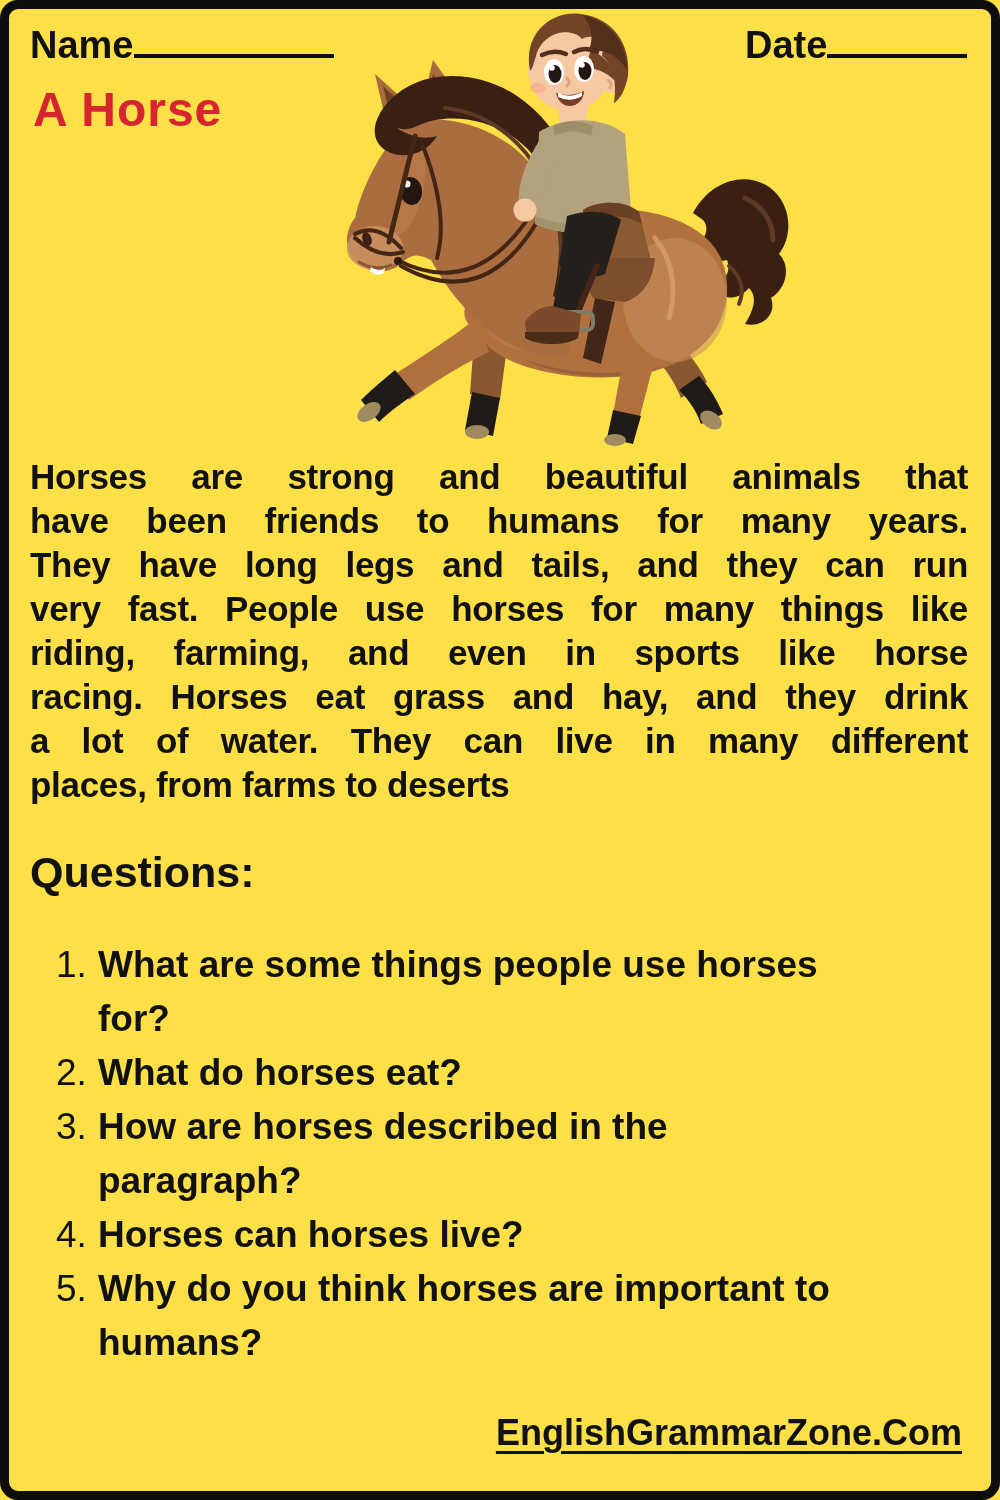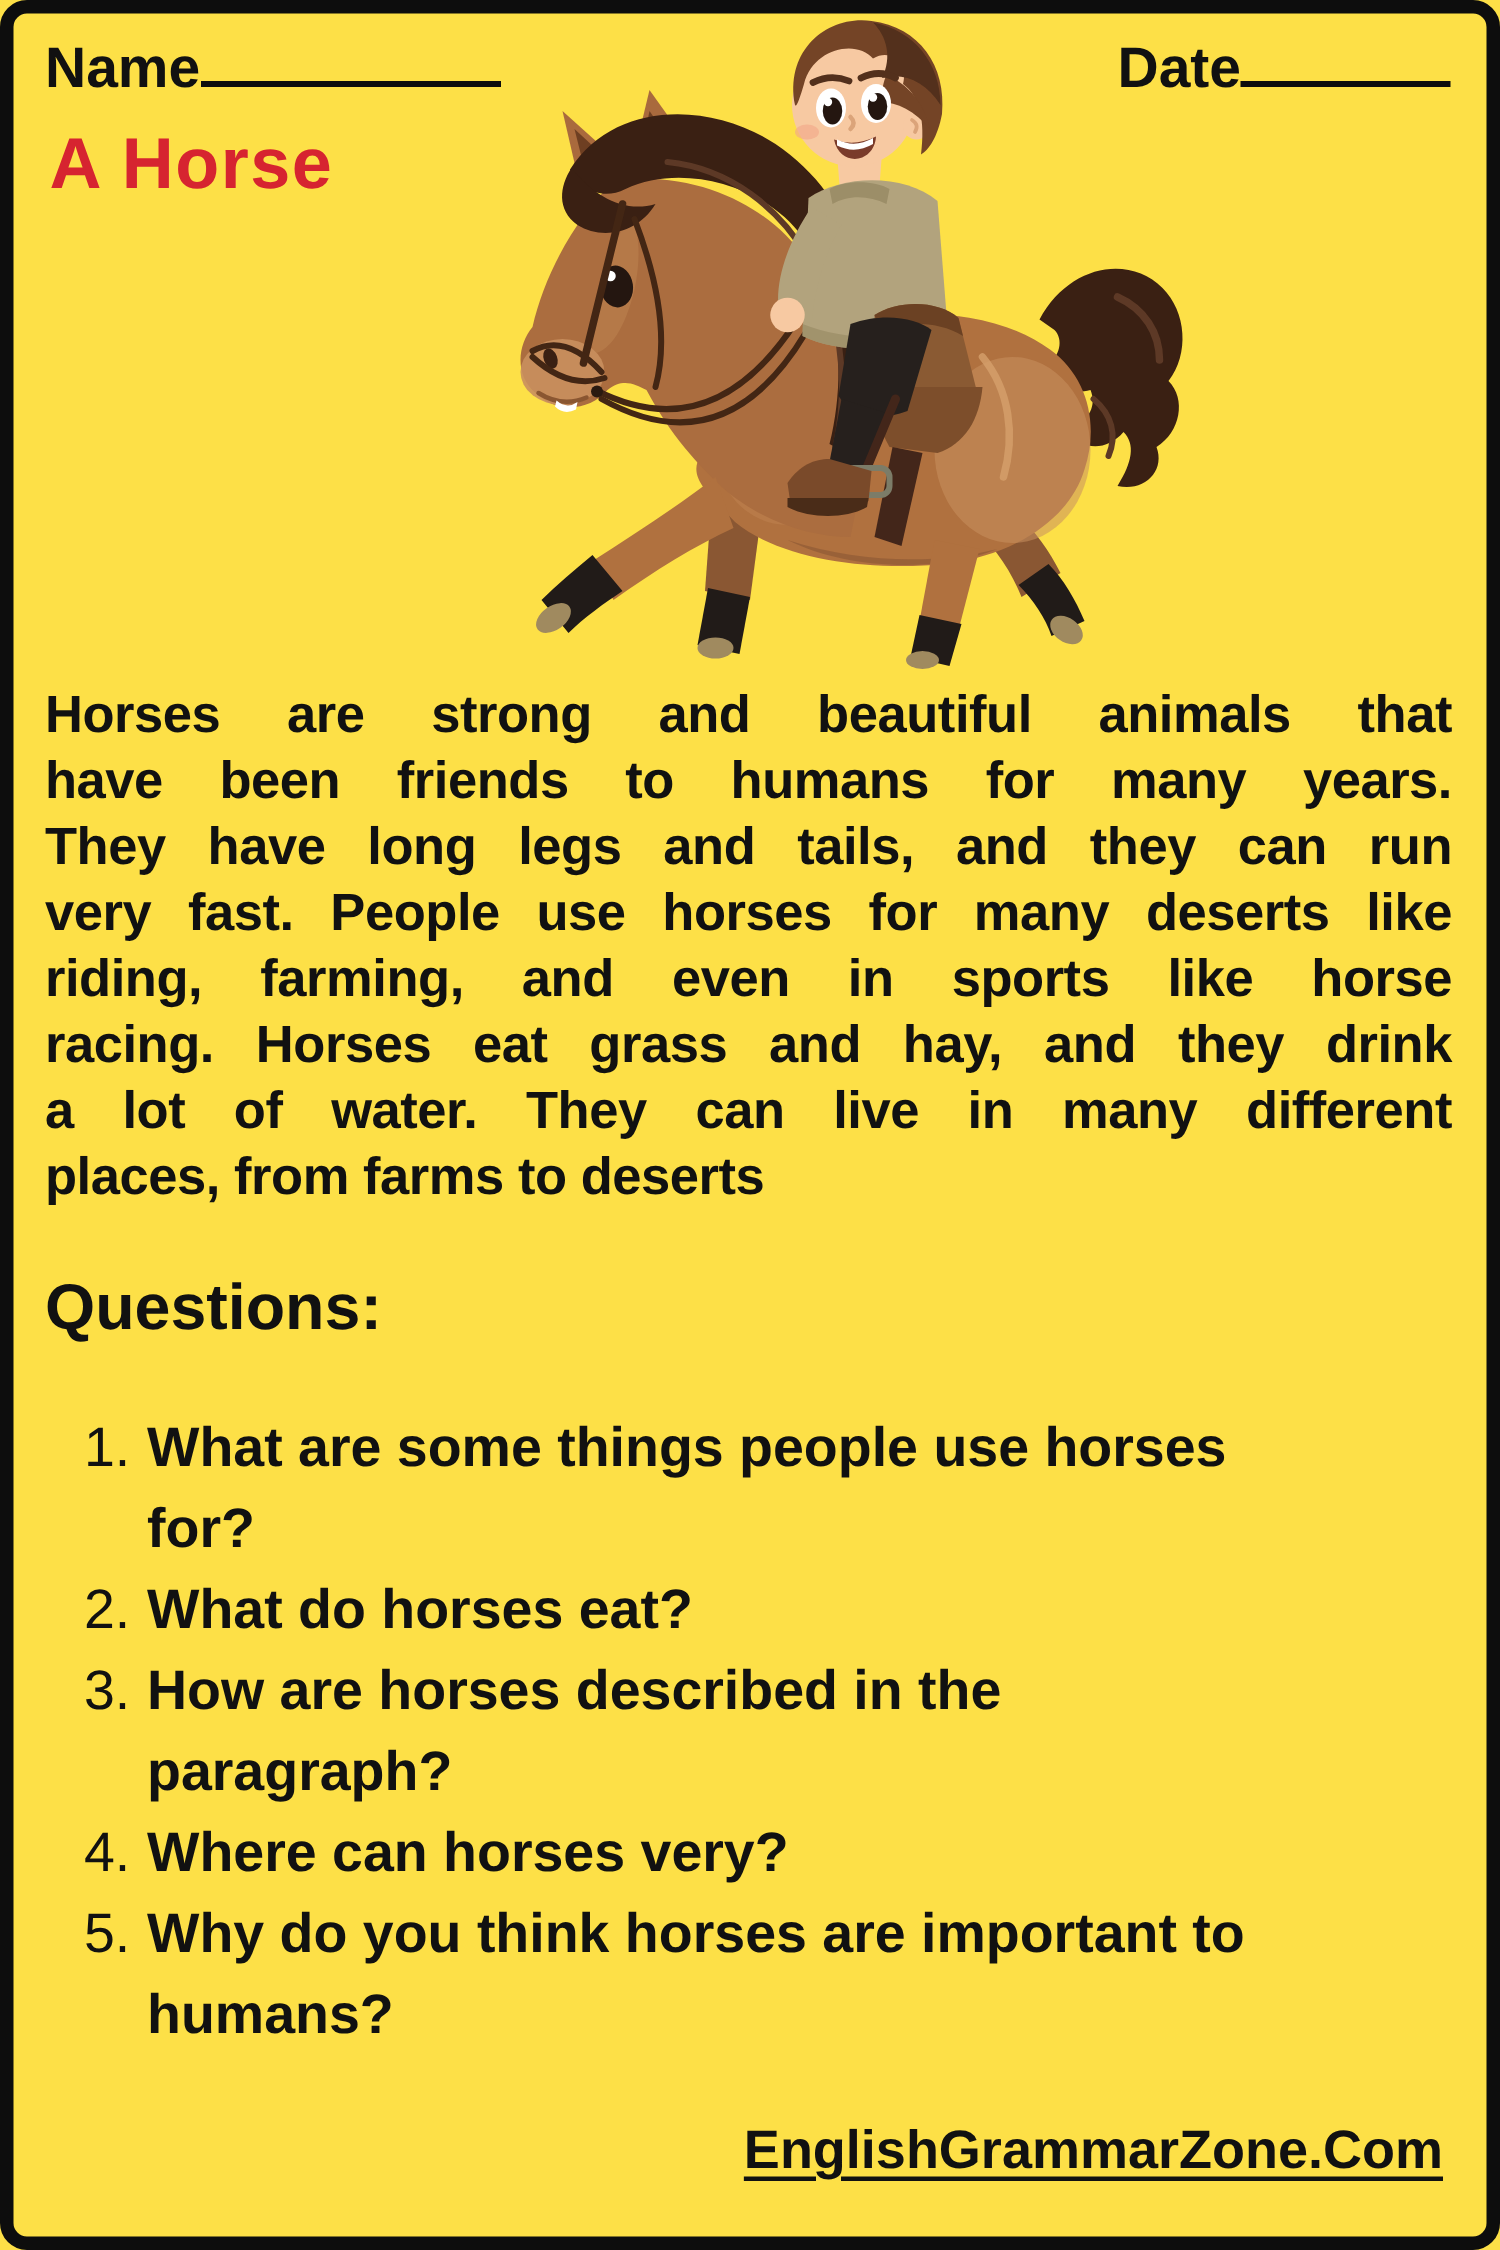--- a/index.html
+++ b/index.html
@@ -166,21 +166,21 @@
         <path d="M216,130 C200,154 192,178 194,198 L216,208 C218,184 226,158 236,142 Z" fill="#b2a37d"></path>
         <circle cx="200" cy="202" r="11.5" fill="#f7c9a2"></circle>
       </g>
     </svg>
   </div>
 
   <div class="passage">
     <div class="p-line">Horses are strong and beautiful animals that</div>
     <div class="p-line">have been friends to humans for many years.</div>
     <div class="p-line">They have long legs and tails, and they can run</div>
-    <div class="p-line">very fast. People use horses for many deserts like</div>
+    <div class="p-line">very fast. People use horses for many things like</div>
     <div class="p-line">riding, farming, and even in sports like horse</div>
     <div class="p-line">racing. Horses eat grass and hay, and they drink</div>
     <div class="p-line">a lot of water. They can live in many different</div>
     <div class="p-line last">places, from farms to deserts</div>
   </div>
 
   <h2 class="q-heading">Questions:</h2>
 
   <ol class="q-list">
     <li class="q-item">
@@ -192,21 +192,21 @@
       <span class="q-num">2.</span>
       <span class="q-text">What do horses eat?</span>
     </li>
     <li class="q-item">
       <span class="q-num">3.</span>
       <span class="q-text">How are horses described in the
 paragraph?</span>
     </li>
     <li class="q-item">
       <span class="q-num">4.</span>
-      <span class="q-text">Where can horses very?</span>
+      <span class="q-text">Horses can horses live?</span>
     </li>
     <li class="q-item">
       <span class="q-num">5.</span>
       <span class="q-text">Why do you think horses are important to
 humans?</span>
     </li>
   </ol>
 
   <div class="footer">EnglishGrammarZone.Com</div>
 </div>

